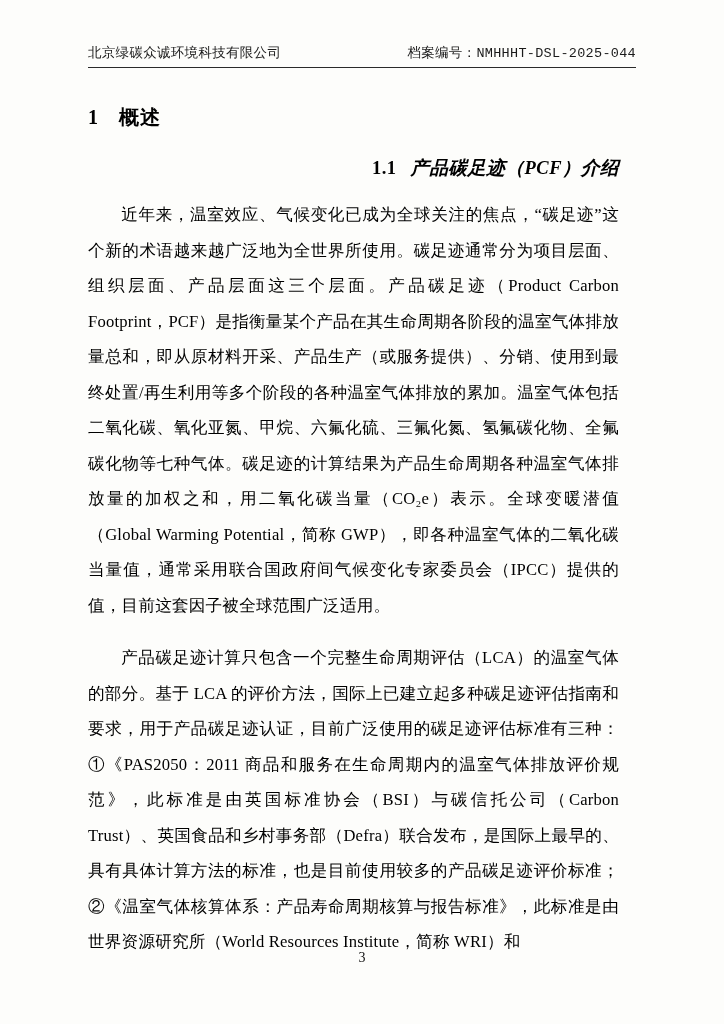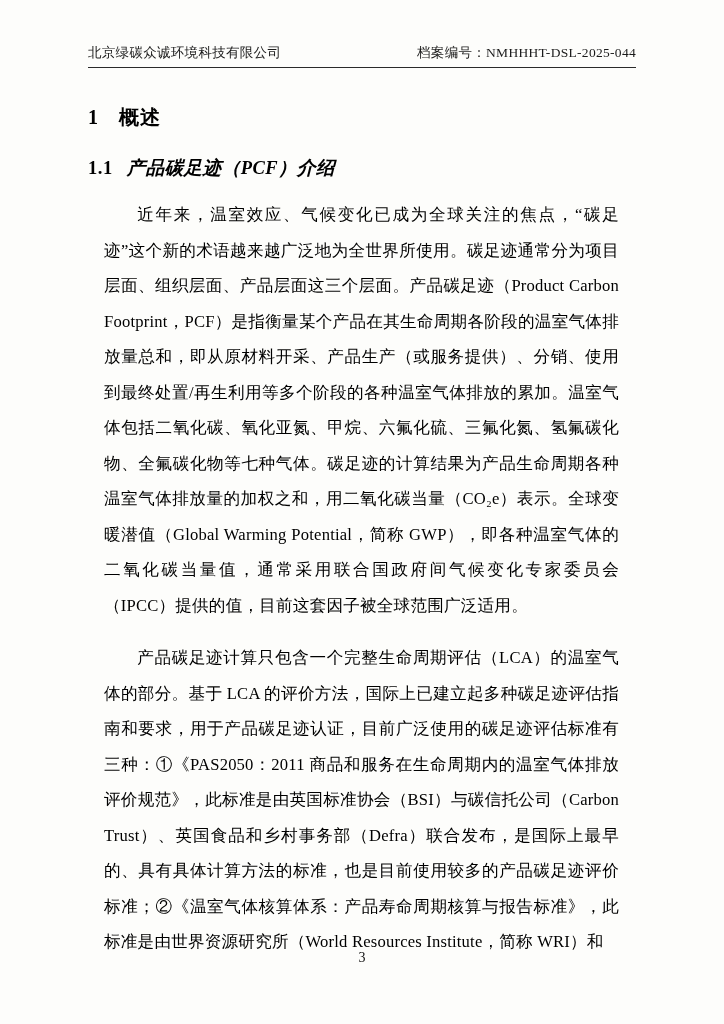--- a/index.html
+++ b/index.html
@@ -38,21 +38,21 @@
     font-size: 13.5px;
     color: #1a1a1a;
     padding-bottom: 5px;
     border-bottom: 1.1px solid #2a2a2a;
     letter-spacing: 0.3px;
   }
   .doc-header .left {
     font-family: "Liberation Serif", "DejaVu Serif", serif;
   }
   .doc-header .right {
-    font-family: Liberation Serif, serif;
+    font-family: Liberation Mono, monospace;
     white-space: nowrap;
   }
   
   .content {
     position: absolute;
     top: 78px;
     left: 0;
     right: 17px;
   }
   h1.sec-title {
@@ -63,29 +63,30 @@
   }
   h1.sec-title .num {
     margin-right: 20px;
   }
   h2.subsec-title {
     font-size: 18.5px;
     font-weight: bold;
     margin: 24px 0 0 0;
     letter-spacing: 0.5px;
     font-style: italic;
+    text-align: right;
   }
   h2.subsec-title .num {
     margin-right: 14px;
     font-style: normal;
   }
   p.body-par {
     font-size: 16.6px;
     line-height: 35.5px;
-    margin: 17px 0 0 16px;
+    margin: 17px 0 0 0;
     text-align: justify;
     text-justify: inter-ideograph;
     text-indent: 2em;
     color: #000;
     letter-spacing: 0.2px;
   }
   .page-number {
     position: absolute;
     bottom: 58px;
     left: 0;

